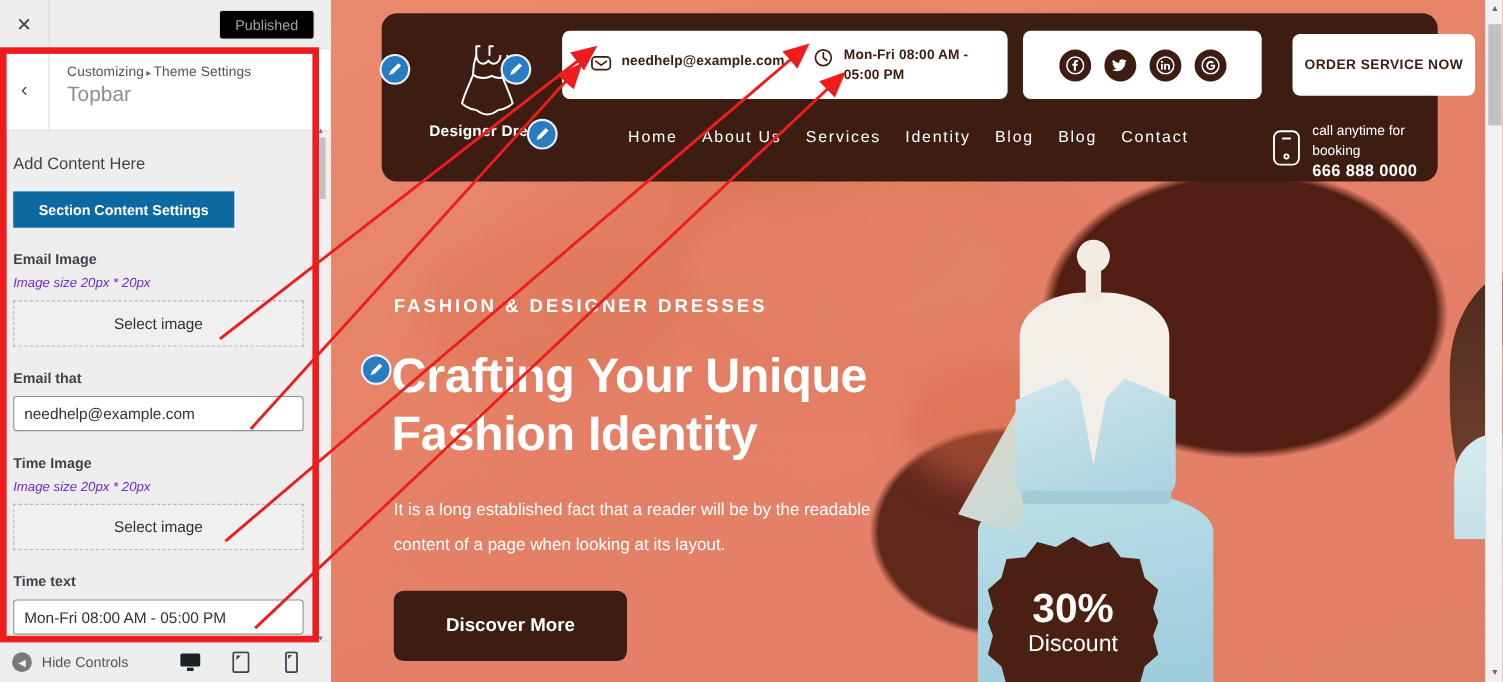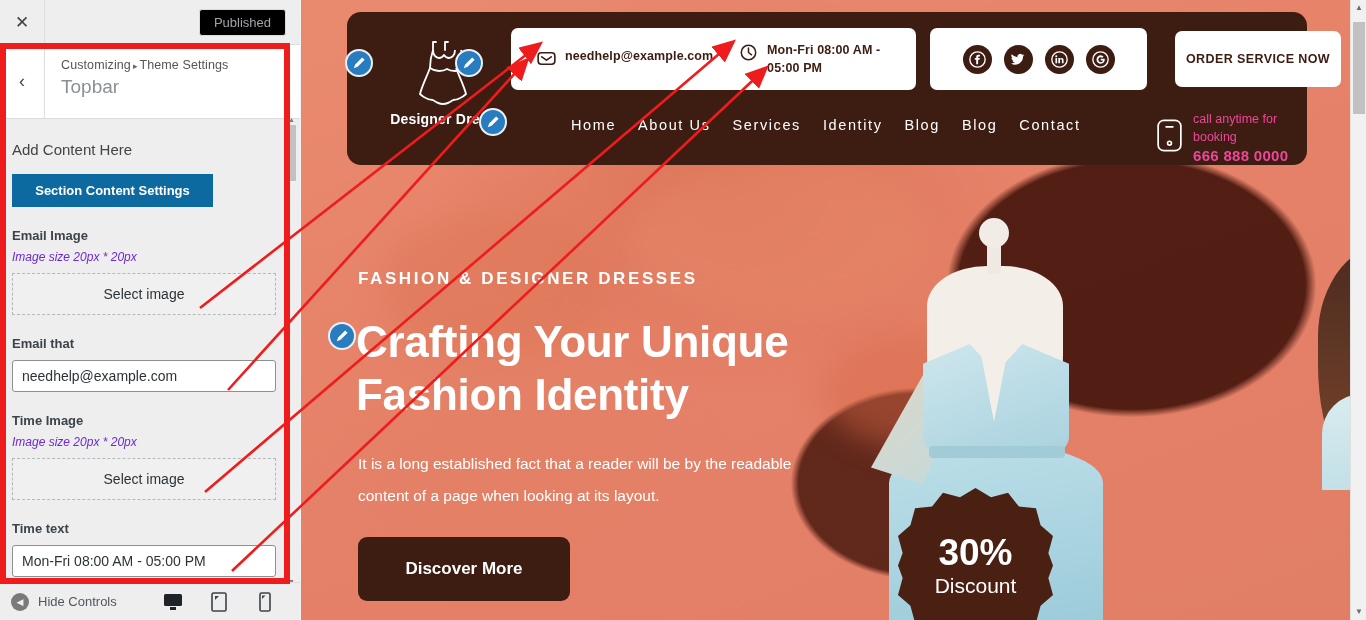--- a/index.html
+++ b/index.html
@@ -231,21 +231,21 @@
   .nav {
     position: absolute; left: 224px; top: 105px;
     display: flex; gap: 22px; align-items: center;
   }
   .nav a {
     color: #fff; font-size: 14.5px; text-decoration: none; letter-spacing: 1.6px;
     font-weight: 400; cursor: pointer;
   }
 
   .call-box { position: absolute; left: 810px; top: 98px; display: flex; gap: 11px; align-items: center; }
-  .call-text { color: #ec4899; }
+  .call-text { color: #ffffff; }
   .call-label { font-size: 12.5px; line-height: 18px; max-width: 110px; }
   .call-num { font-size: 15px; font-weight: bold; letter-spacing: .3px; margin-top: 1px; }
 
   
   .hero-kicker {
     position: absolute; left: 57px; top: 269px;
     color: #fff; font-size: 17px; font-weight: bold; letter-spacing: 2.6px;
   }
   .hero-title {
     position: absolute; left: 55px; top: 315px; width: 520px;

